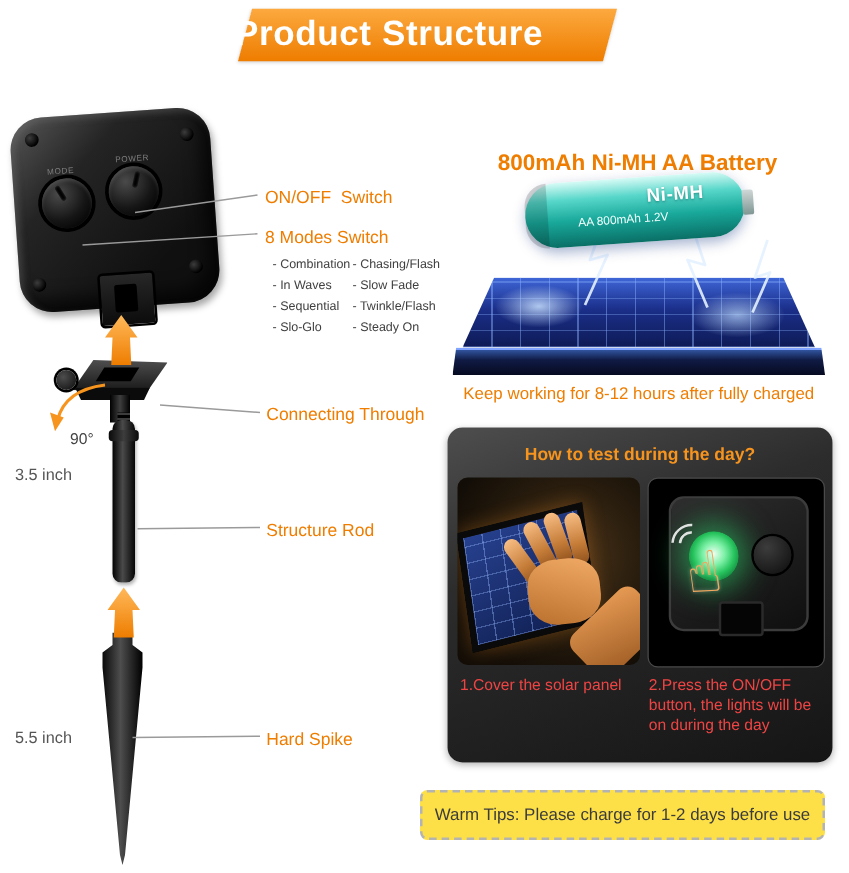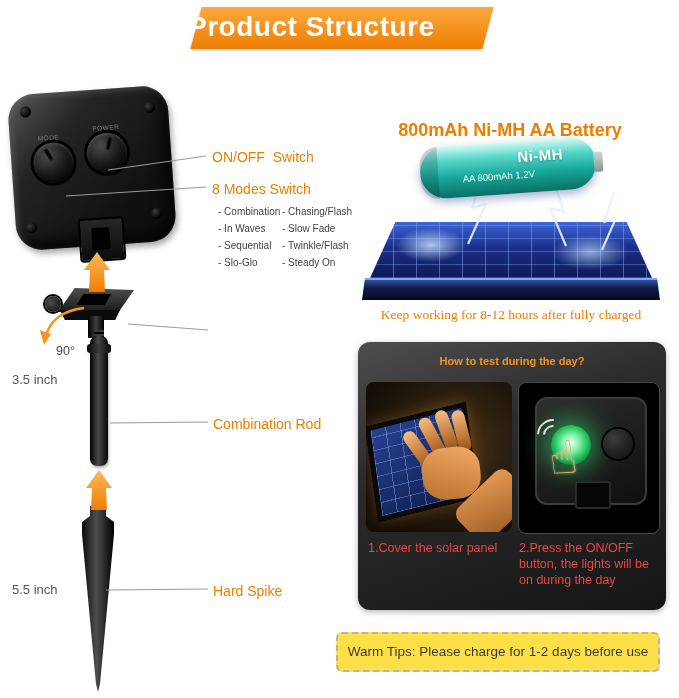--- a/index.html
+++ b/index.html
@@ -83,27 +83,27 @@
   .battery{position:absolute;left:64px;top:6px;width:176px;height:52px;border-radius:26px;transform:rotate(-4deg);
     background:linear-gradient(180deg,#d8fbf6 0%,#56d6c9 28%,#19a99b 60%,#0a6f66 100%);
     box-shadow:0 4px 10px rgba(0,40,120,.35);}
   .batt-cap{position:absolute;right:-7px;top:16px;width:9px;height:20px;border-radius:2px;
     background:linear-gradient(180deg,#cfd8d6,#7e9693);}
   .batt-end{position:absolute;left:0;top:0;width:18px;height:52px;border-radius:26px 0 0 26px;background:rgba(0,0,0,.16);}
   .batt-type{position:absolute;left:98px;top:7px;font-size:15px;font-weight:bold;color:#fff;
     text-shadow:0 1px 2px rgba(0,60,60,.4);letter-spacing:.5px;}
   .batt-spec{position:absolute;left:42px;top:28px;font-size:9.5px;color:#f2fffd;}
   .keep-caption{position:absolute;left:346px;top:307px;width:330px;text-align:center;
-    font-size:13.5px;color:#ee7d00;white-space:nowrap;font-family:Liberation Serif, serif;}
+    font-size:13.5px;color:#ee7d00;white-space:nowrap;}
 
   
   .testbox{position:absolute;left:358px;top:342px;width:308px;height:268px;border-radius:12px;
     background:linear-gradient(160deg,#4e4e4e 0%,#2c2c2c 35%,#151515 100%);box-shadow:0 2px 6px rgba(0,0,0,.3);}
   .test-heading{position:absolute;left:358px;top:355px;width:308px;text-align:center;
-    font-size:11px;font-weight:bold;color:#f7941e;}
+    font-size:14px;font-weight:bold;color:#f7941e;}
   .timg1{position:absolute;left:366px;top:382px;width:146px;height:150px;border-radius:8px;overflow:hidden;
     background:radial-gradient(circle at 62% 42%, #4a3319 0%, #261b0d 48%, #120d07 82%);}
   .timg2{position:absolute;left:518px;top:382px;width:140px;height:150px;border-radius:8px;overflow:hidden;
     background:#000;border:1px solid #4a4a4a;}
   .mini-panel{position:absolute;left:4px;top:32px;width:94px;height:86px;transform:rotate(-14deg) skewX(-6deg);
     border:5px solid #0a0a0a;box-shadow:0 0 16px rgba(255,150,40,.3);
     background:
       repeating-linear-gradient(90deg, rgba(150,185,255,.4) 0 1px, transparent 1px 15px),
       repeating-linear-gradient(0deg, rgba(150,185,255,.35) 0 1px, transparent 1px 13px),
       linear-gradient(160deg,#27418f,#101f52);}
@@ -199,21 +199,22 @@
         <div>- Sequential</div>
         <div>- Slo-Glo</div>
       </div>
     <div class="modecol modecol2">
         <div>- Chasing/Flash</div>
         <div>- Slow Fade</div>
         <div>- Twinkle/Flash</div>
         <div>- Steady On</div>
       </div>
   </div>
-  <div class="olabel lab-rod">Combination Rod</div>
+  <div class="olabel lab-through">Connecting Through</div>
+  <div class="olabel lab-rod">Structure Rod</div>
   <div class="olabel lab-spike">Hard Spike</div>
   <div class="angle">90°</div>
   <div class="dim dim-rod">3.5 inch</div>
   <div class="dim dim-spike">5.5 inch</div>
 
   <div class="batt-title">800mAh Ni-MH AA Battery</div>
   <div class="solar-wrap">
     <div class="panel-top"></div>
     <div class="panel-front"></div>
     <div class="panel-glow pg1"></div>

